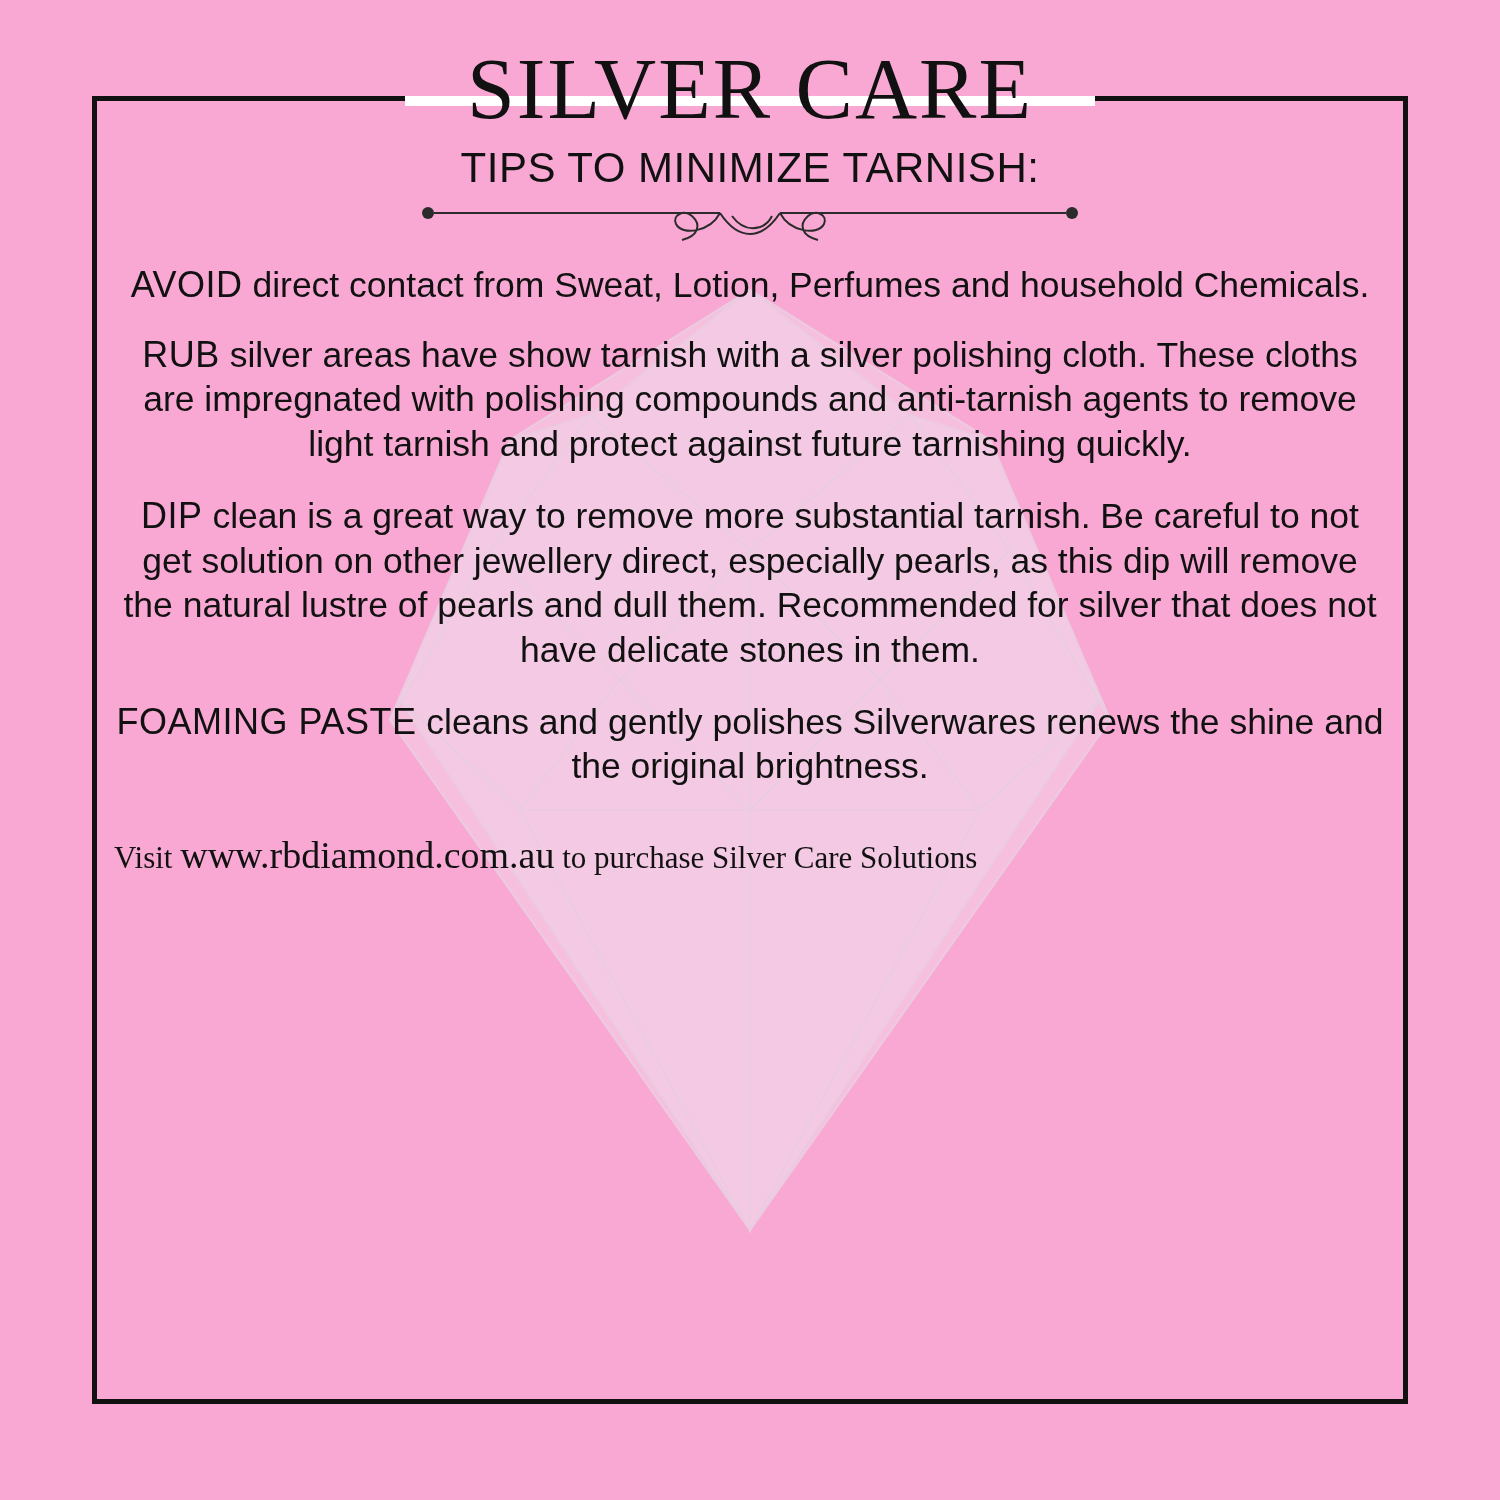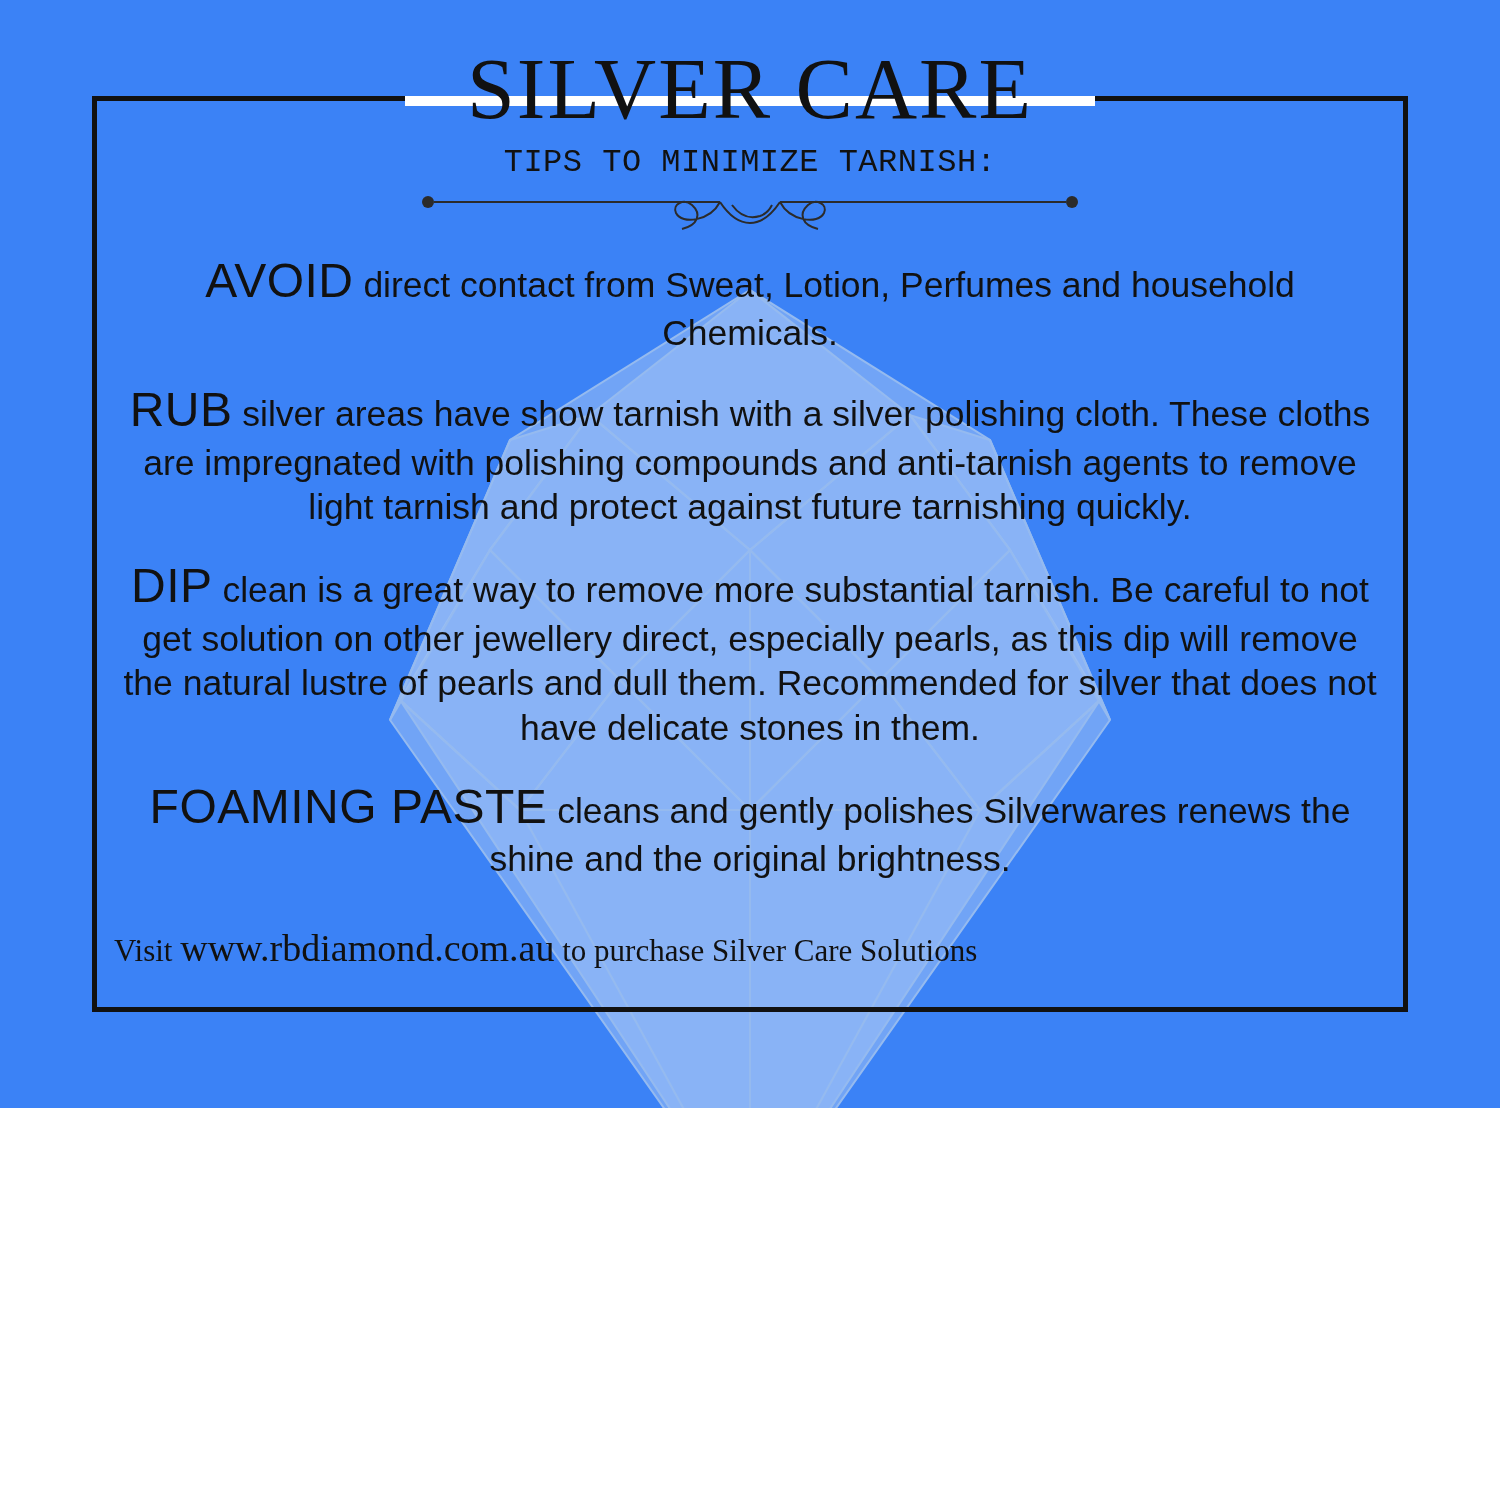--- a/index.html
+++ b/index.html
@@ -3,22 +3,22 @@
 <meta charset="utf-8">
 <style>
   html, body {
     margin: 0;
     padding: 0;
     background: #ffffff;
   }
   #page {
     position: relative;
     width: 1500px;
-    height: 1108px;
-    background: #3b82f6;
+    height: 1500px;
+    background: #f9a8d4;
     overflow: hidden;
     font-family: "Liberation Sans", sans-serif;
   }
 
   
   .watermark {
     position: absolute;
     left: 290px;
     top: 250px;
     width: 920px;
@@ -64,25 +64,24 @@
     letter-spacing: 2px;
     text-align: center;
     color: #111111;
     line-height: 1;
     margin: -50px 0 0 0;
     white-space: nowrap;
   }
 
   .subtitle {
     text-align: center;
-    font-size: 32px;
+    font-size: 42px;
     color: #111111;
     letter-spacing: 0.5px;
     margin-top: 12px;
-    font-family: Liberation Mono, monospace;
   }
 
   
   .divider {
     width: 660px;
     margin: 8px auto 0 auto;
     display: block;
   }
 
   .tips {
@@ -90,21 +89,21 @@
   }
 
   .tip {
     text-align: center;
     color: #111111;
     font-size: 35.5px;
     line-height: 1.26;
     margin: 0 0 26px 0;
   }
   .tip .kw {
-    font-size: 48px;
+    font-size: 36px;
     letter-spacing: 0.5px;
   }
 
   .tip-avoid { margin-bottom: 24px; }
   .tip-foaming { margin-bottom: 16px; }
 
   .footer {
     font-family: "Liberation Serif", serif;
     color: #111111;
     font-size: 31px;

